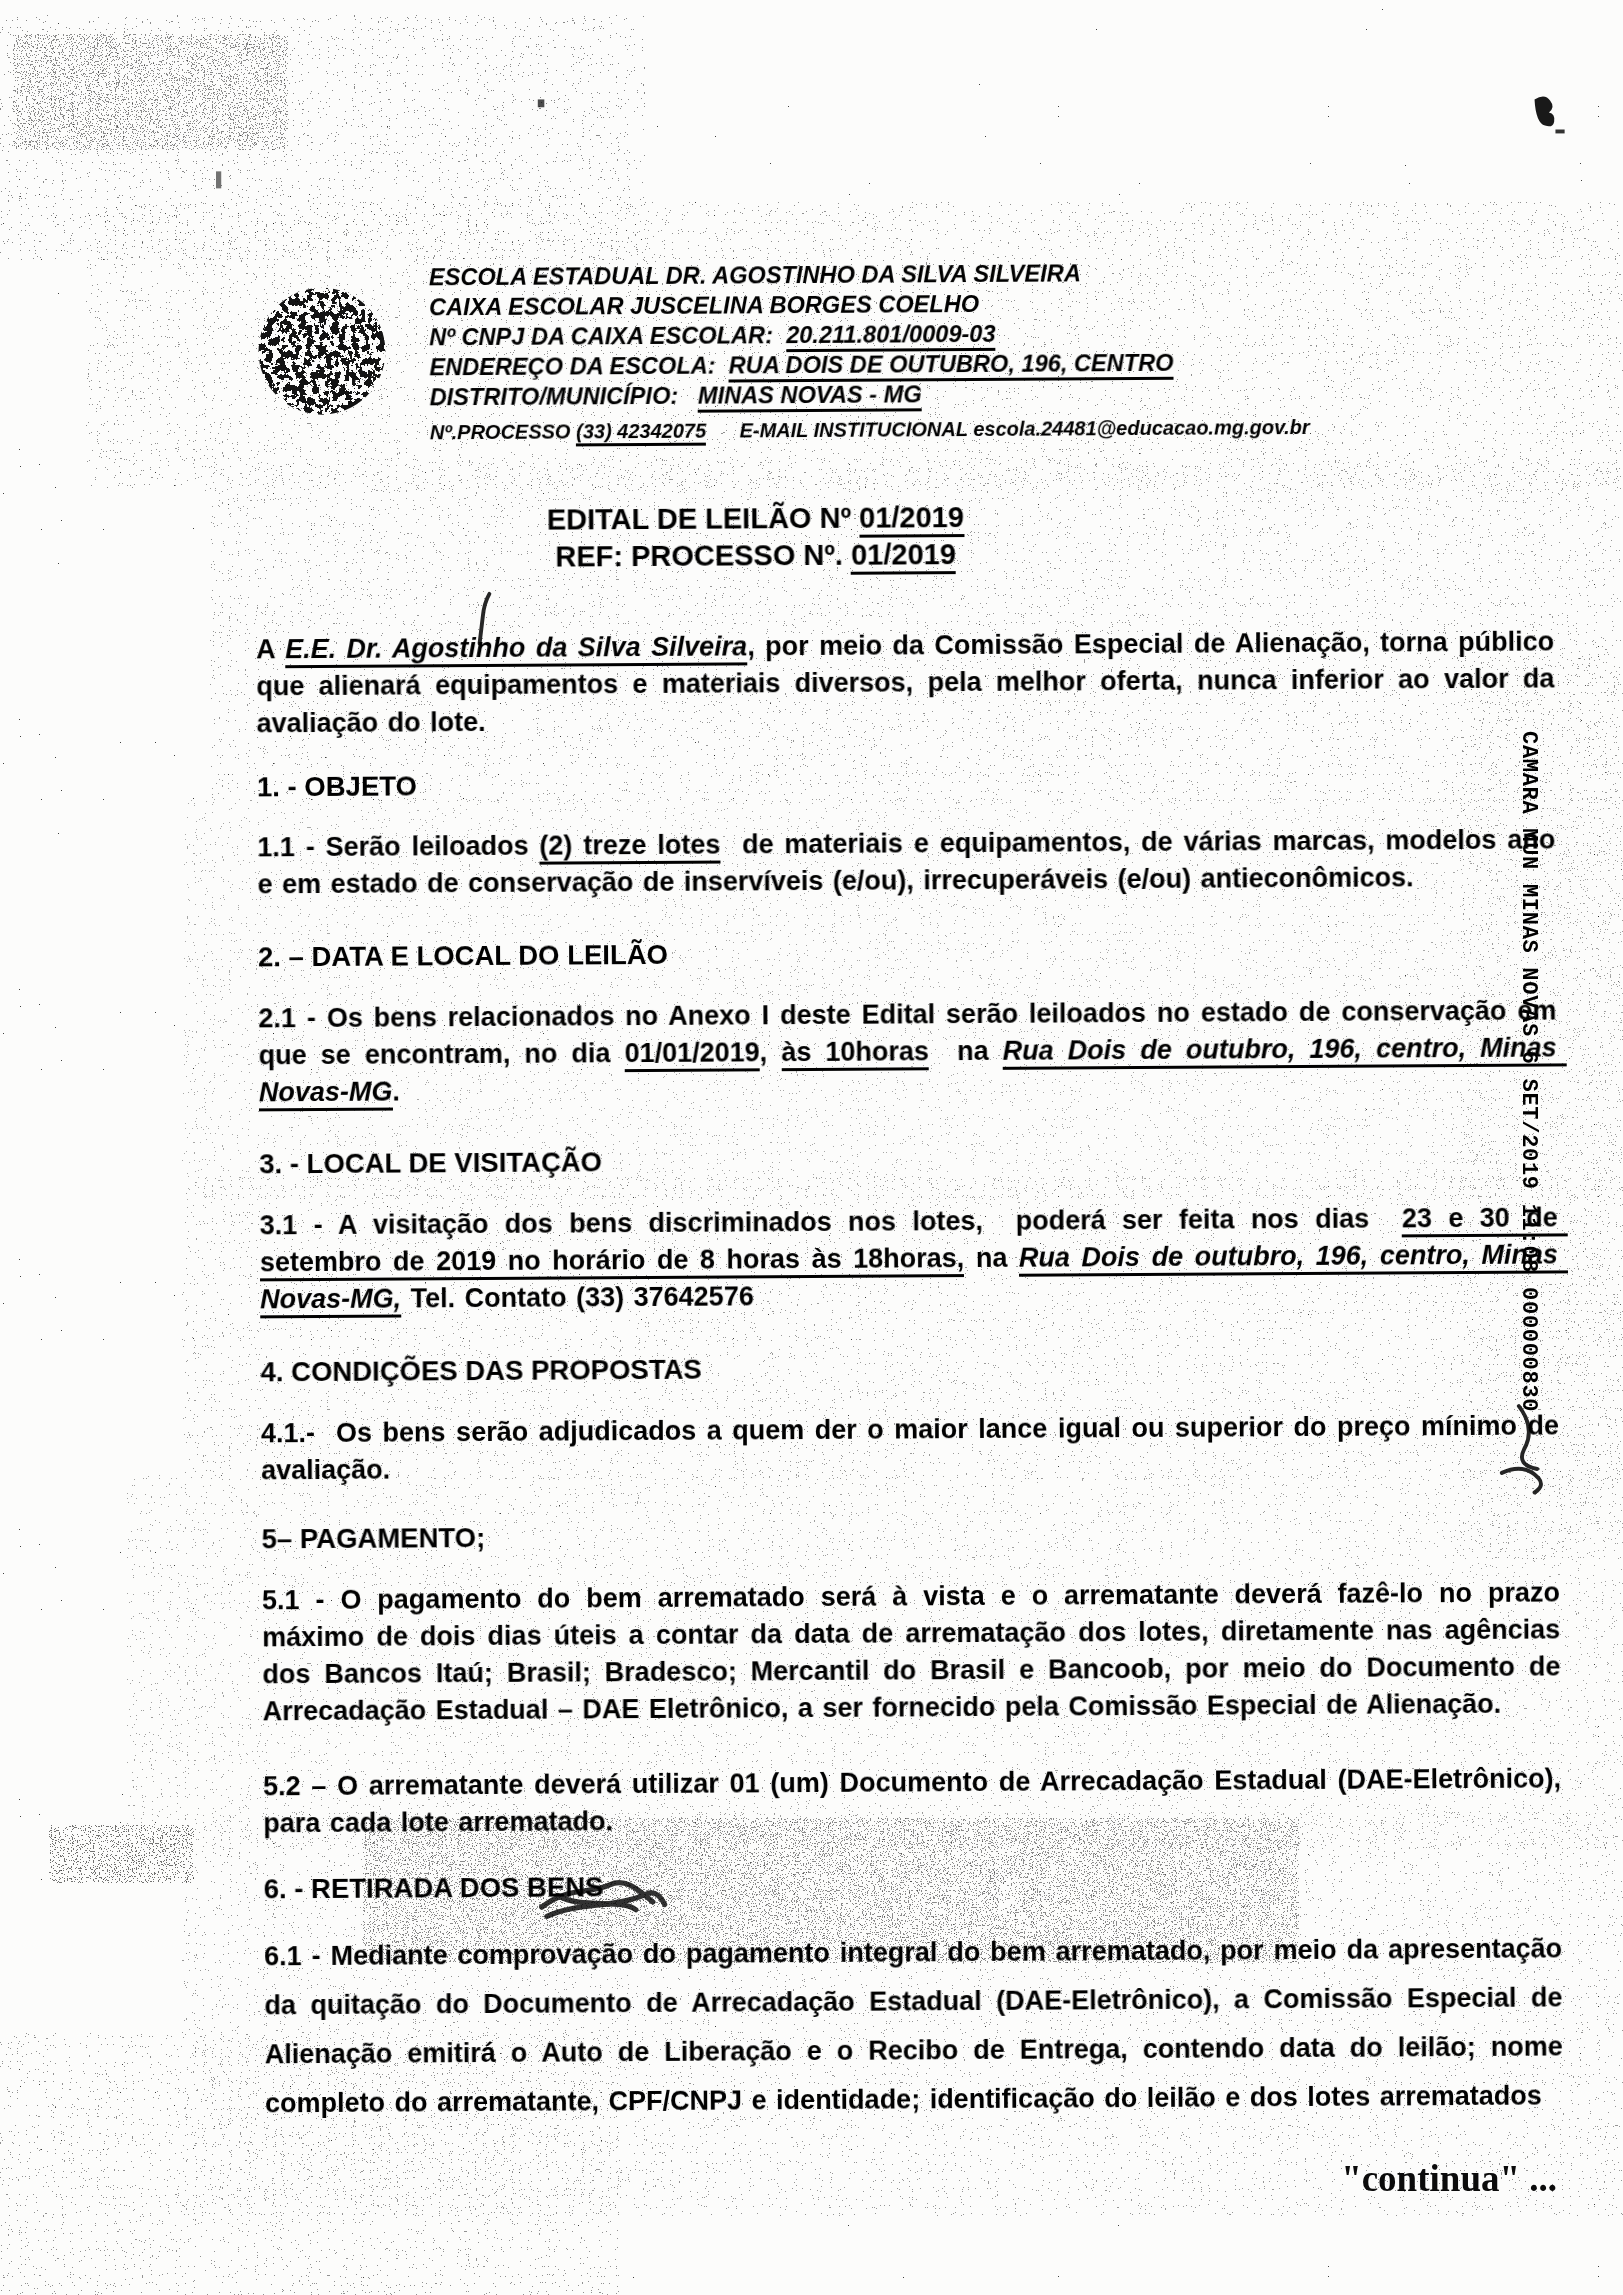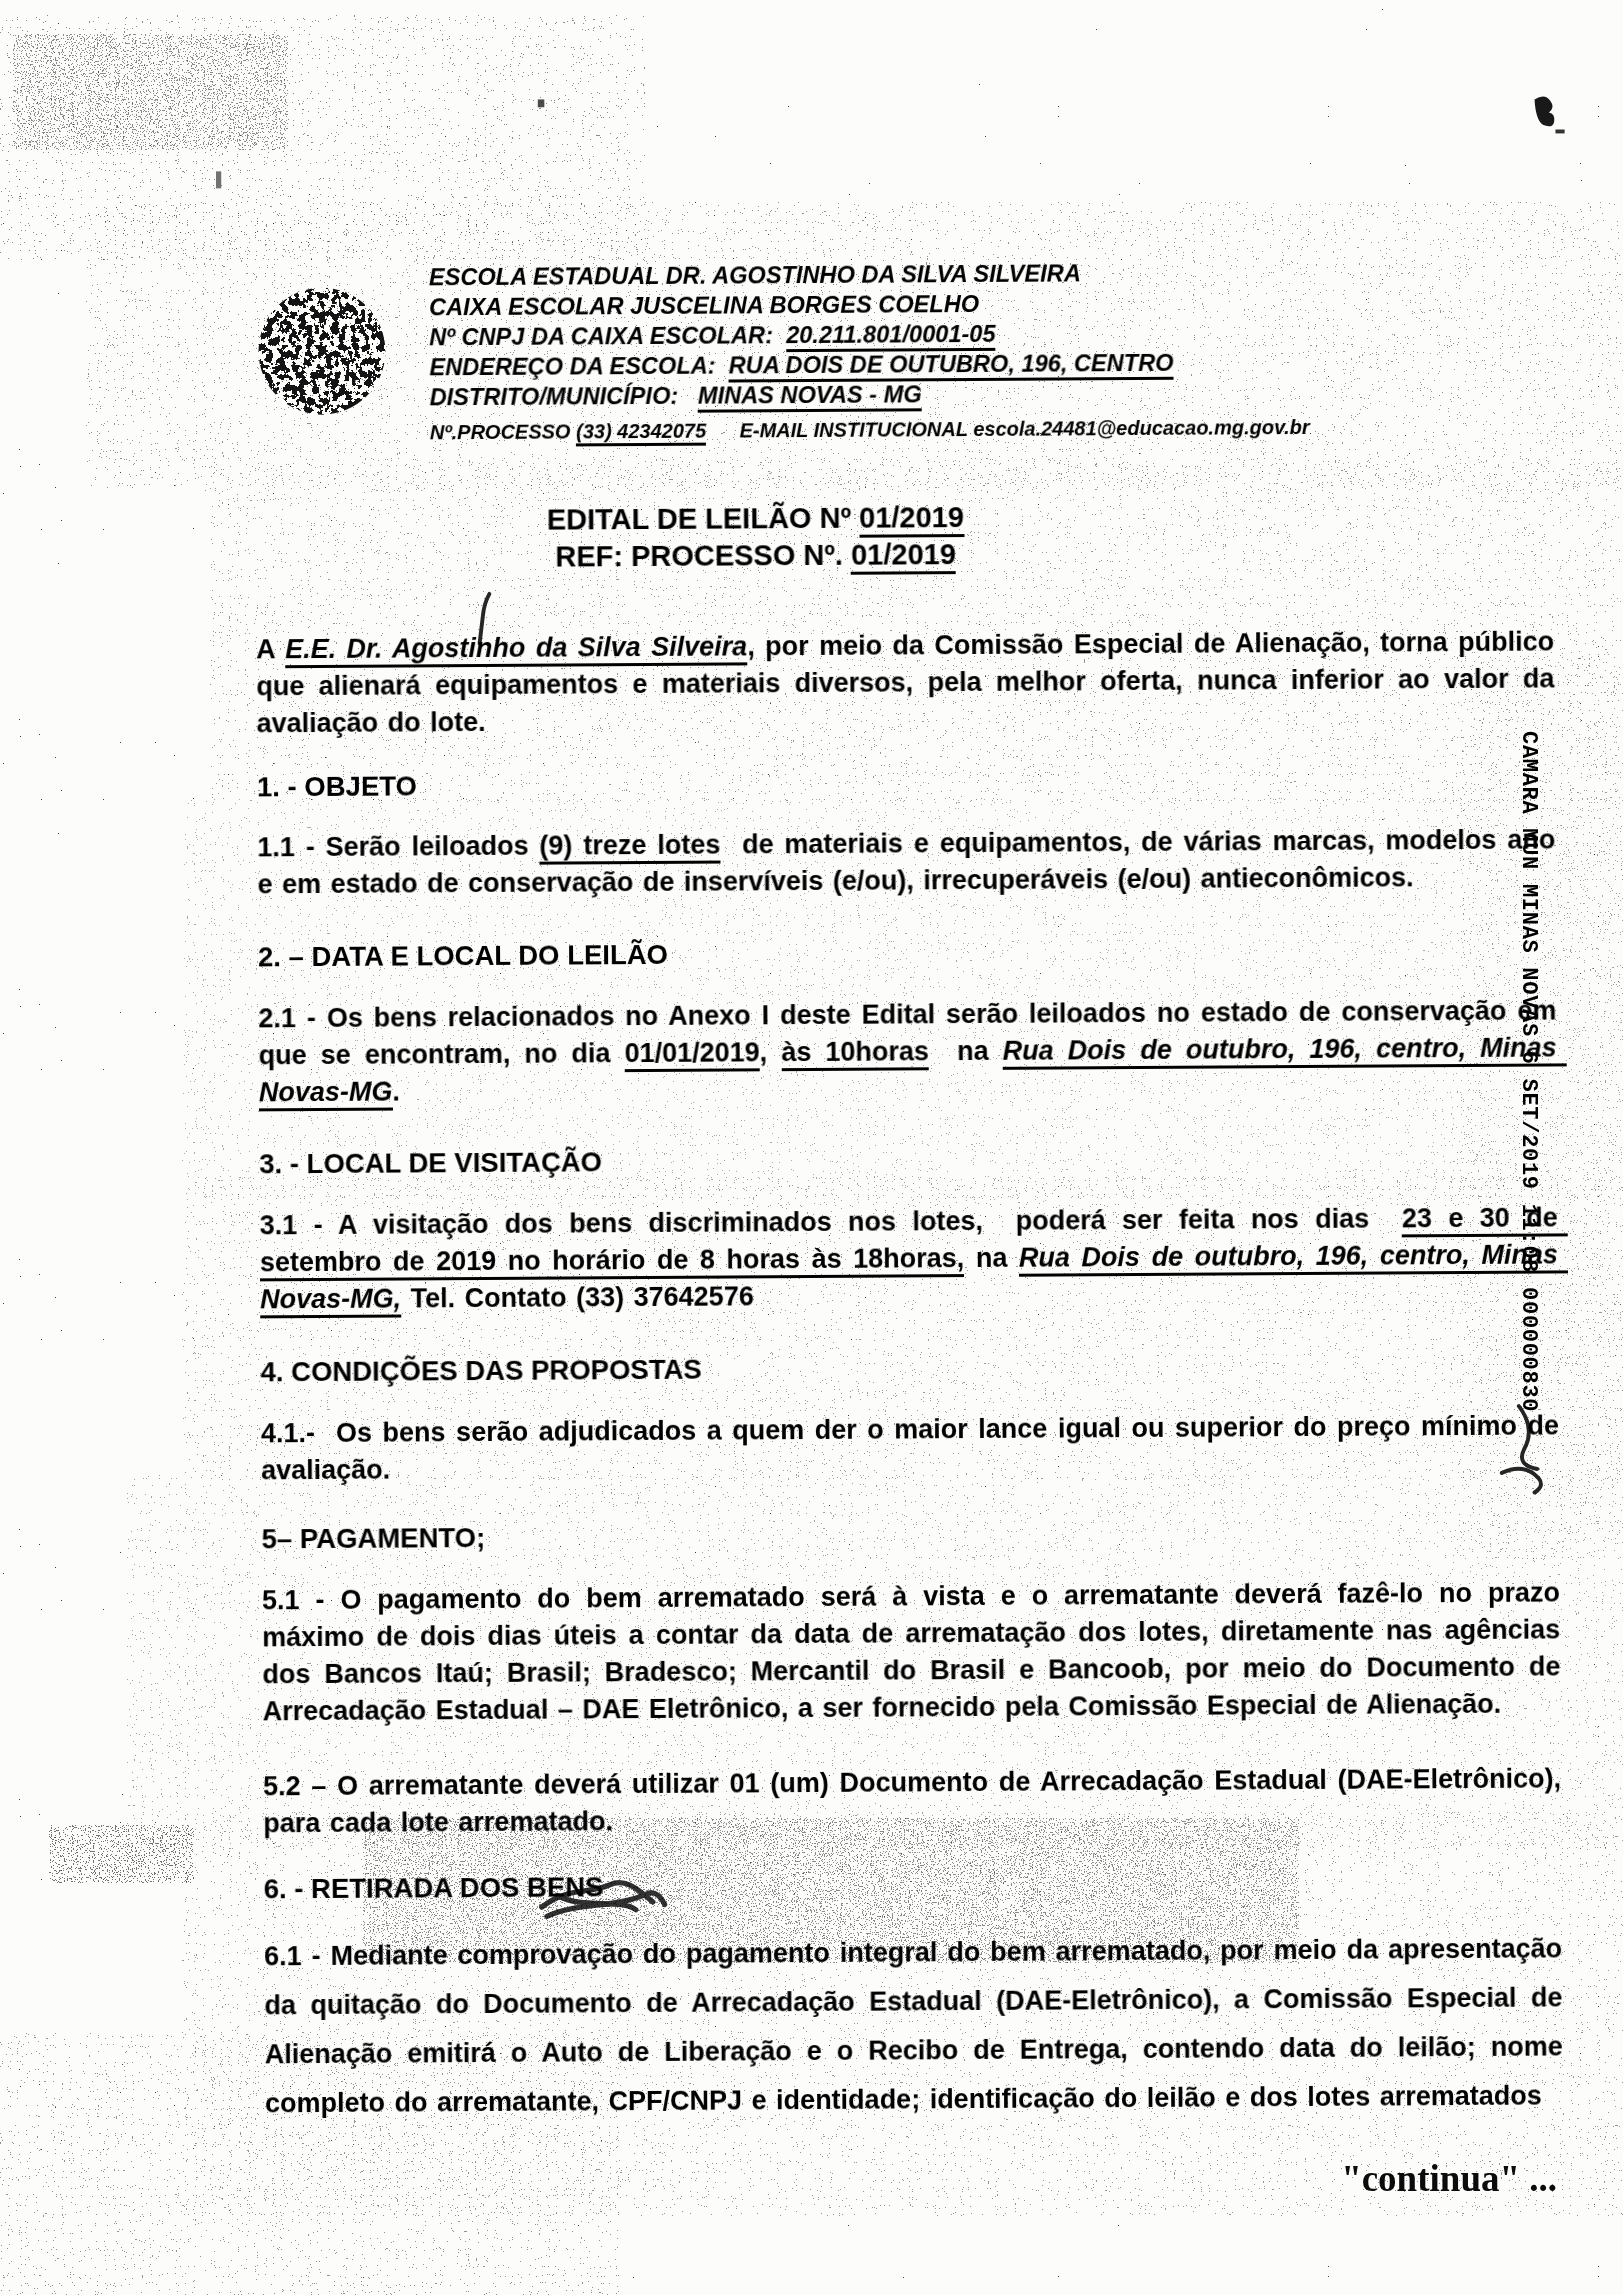--- a/index.html
+++ b/index.html
@@ -131,35 +131,35 @@
     <rect x="330" y="262" width="8" height="26" fill="#000" opacity="0.55"></rect>
   </svg>
 
   <div class="stamp">CAMARA MUN MINAS NOVAS 6 SET/2019 11:08 000000830</div>
 
   <div class="content">
 
     <div class="hdr">
       <div class="hline runs"><span>ESCOLA ESTADUAL DR. AGOSTINHO DA SILVA SILVEIRA</span></div>
       <div class="hline runs"><span>CAIXA ESCOLAR JUSCELINA BORGES COELHO</span></div>
-      <div class="hline runs"><span>Nº CNPJ DA CAIXA ESCOLAR:  </span><span class="u">20.211.801/0001-05</span></div>
+      <div class="hline runs"><span>Nº CNPJ DA CAIXA ESCOLAR:  </span><span class="u">20.211.801/0009-03</span></div>
       <div class="hline runs"><span>ENDEREÇO DA ESCOLA:  </span><span class="u">RUA DOIS DE OUTUBRO, 196, CENTRO</span></div>
       <div class="hline runs"><span>DISTRITO/MUNICÍPIO:   </span><span class="u">MINAS NOVAS - MG</span></div>
       <div class="hline small runs"><span>Nº.PROCESSO </span><span class="u">(33) 42342075</span><span>      E-MAIL INSTITUCIONAL </span><span class="i">escola.24481@educacao.mg.gov.br</span></div>
     </div>
 
     <div class="title">
       <div class="runs"><span>EDITAL DE LEILÃO Nº </span><span class="u">01/2019</span></div>
       <div class="runs"><span>REF: PROCESSO Nº. </span><span class="u">01/2019</span></div>
     </div>
 
     <div class="para p-intro runs"><span>A </span><span class="u i">E.E. Dr. Agostinho da Silva Silveira</span><span>, por meio da Comissão Especial de Alienação, torna público que alienará equipamentos e materiais diversos, pela melhor oferta, nunca inferior ao valor da avaliação do lote.</span></div>
 
     <div class="shead h-s1">1. - OBJETO</div>
-    <div class="para p-11 runs"><span>1.1 - Serão leiloados </span><span class="u b">(9) treze lotes</span><span>  de materiais e equipamentos, de várias marcas, modelos ano e em estado de conservação de inservíveis (e/ou), irrecuperáveis (e/ou) antieconômicos.</span></div>
+    <div class="para p-11 runs"><span>1.1 - Serão leiloados </span><span class="u b">(2) treze lotes</span><span>  de materiais e equipamentos, de várias marcas, modelos ano e em estado de conservação de inservíveis (e/ou), irrecuperáveis (e/ou) antieconômicos.</span></div>
 
     <div class="shead h-s2">2. – DATA E LOCAL DO LEILÃO</div>
     <div class="para p-21 runs"><span>2.1 - Os bens relacionados no Anexo I deste Edital serão leiloados no estado de conservação em que se encontram, no dia </span><span class="u b">01/01/2019</span><span>, </span><span class="u">às 10horas</span><span>  na </span><span class="u i">Rua Dois de outubro, 196, centro, Minas Novas-MG</span><span>.</span></div>
 
     <div class="shead h-s3">3. - LOCAL DE VISITAÇÃO</div>
     <div class="para p-31 runs"><span>3.1 - A visitação dos bens discriminados nos lotes,  poderá ser feita nos dias  </span><span class="u b">23 e 30 de setembro de 2019 no horário de 8 horas às 18horas,</span><span> na </span><span class="u i">Rua Dois de outubro, 196, centro, Minas Novas-MG,</span><span> Tel. Contato (33) 37642576</span></div>
 
     <div class="shead h-s4">4. CONDIÇÕES DAS PROPOSTAS</div>
     <div class="para p-41 runs"><span>4.1.-  Os bens serão adjudicados a quem der o maior lance igual ou superior do preço mínimo de avaliação.</span></div>
 

